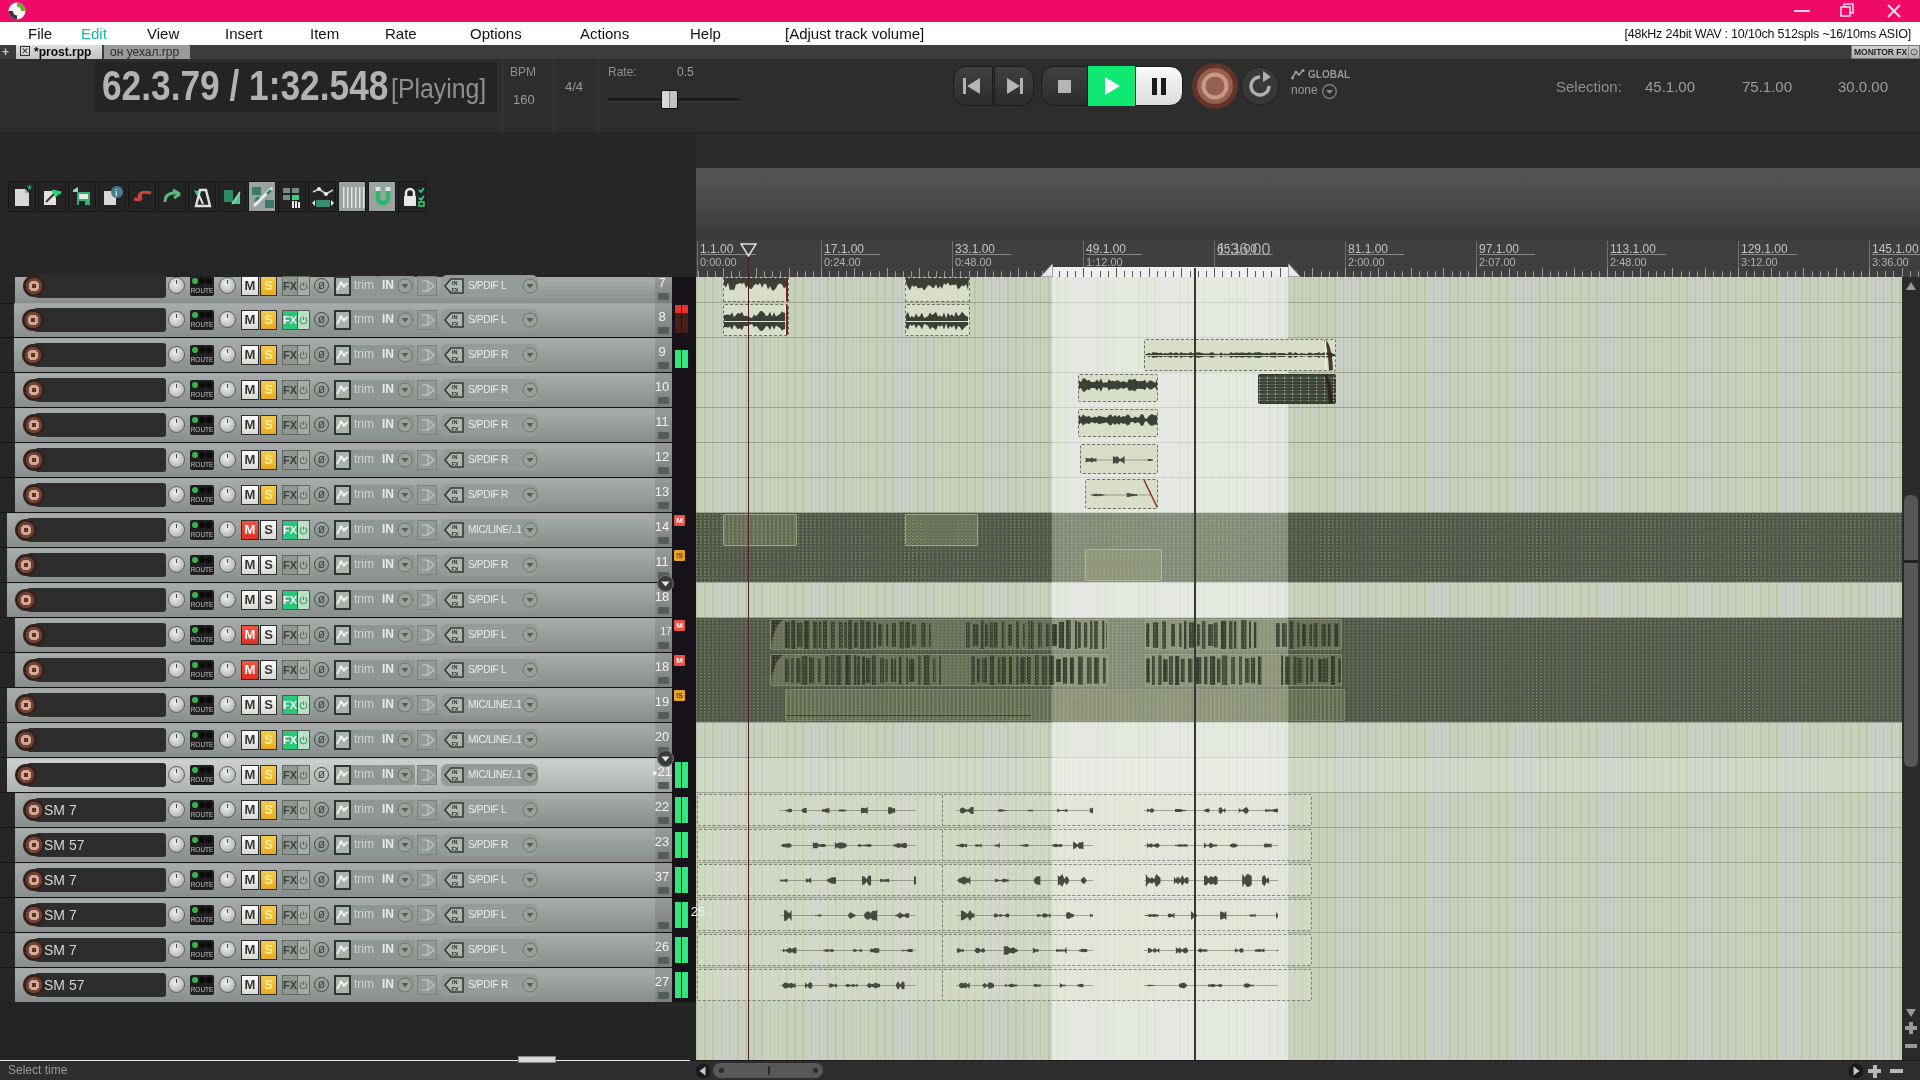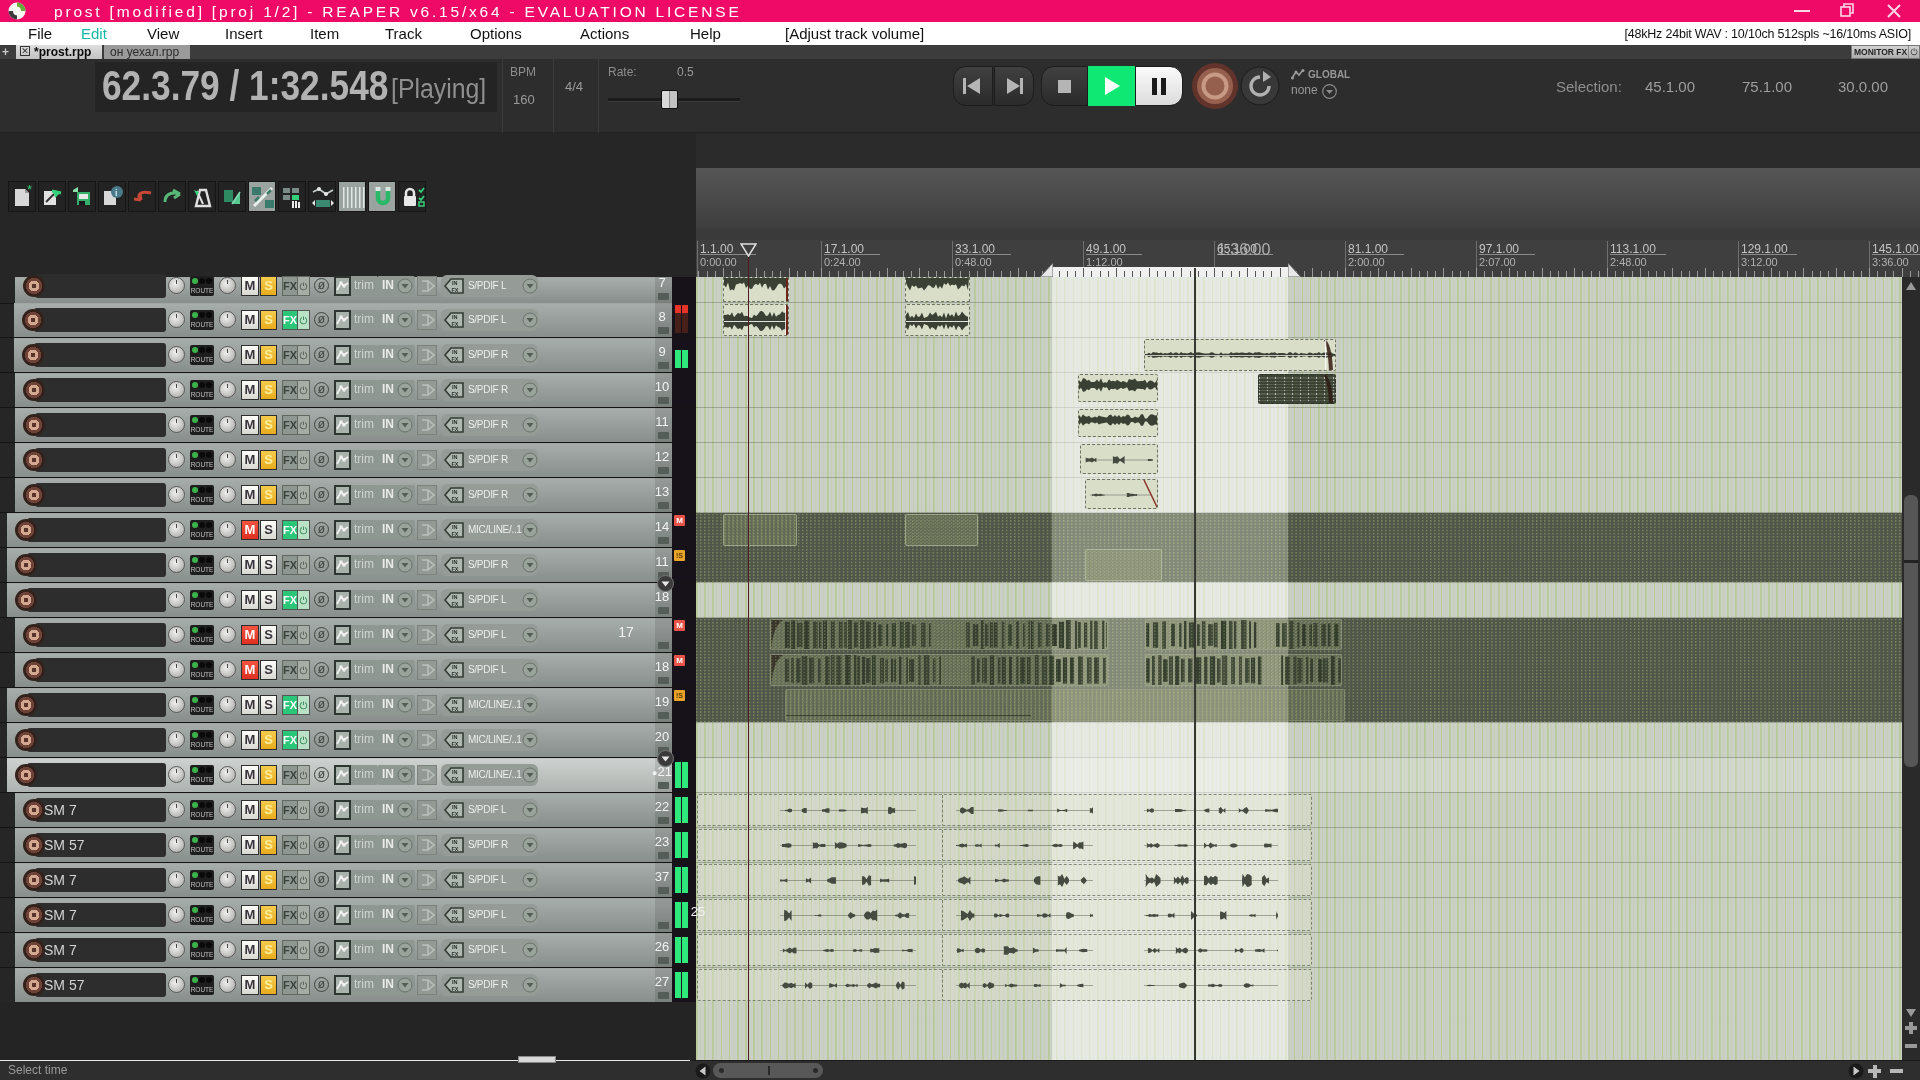--- a/index.html
+++ b/index.html
@@ -5,36 +5,35 @@
 .a{position:absolute}
 </style></head><body>
 <div class="a" style="left:0;top:0;width:1920px;height:1080px;background:#262626;overflow:hidden">
 <div style="position:absolute;left:0;top:0;width:1920px;height:22px;background:#f00a68"></div>
 <svg class="a" style="left:7px;top:2px" width="24" height="18" viewBox="0 0 24 18">
       <circle cx="10" cy="9" r="8.5" fill="#f8f8f2"></circle>
       <path d="M10 0.5 A8.5 8.5 0 0 1 18.5 9 L14 9 A4.5 4.5 0 0 0 10 4.5 Z" fill="#6aaa3a"></path>
       <path d="M10 17.5 A8.5 8.5 0 0 1 1.5 9 L6 9 A4.5 4.5 0 0 0 10 13.5 Z" fill="#3a3a3a"></path>
       <circle cx="10" cy="9" r="3" fill="#f8f8f2"></circle>
     </svg>
-<div style="position:absolute;left:54px;top:3px;width:900px;height:18px;color:#fff;font-size:15.5px;line-height:17px;letter-spacing:2.8px">prost [modified] [proj 1/2] - REAPER v6.15/x64 - EVALUATION LICENSE</div>
 <div style="position:absolute;left:1794px;top:10px;width:16px;height:2px;background:#ffd8e8"></div>
 <svg class="a" style="left:1840px;top:3px" width="16" height="16" viewBox="0 0 16 16">
       <rect x="1" y="4" width="9" height="9" fill="none" stroke="#ffd8e8" stroke-width="1.6"></rect>
       <path d="M4 4 V1 H13 V10 H10" fill="none" stroke="#ffd8e8" stroke-width="1.6"></path>
     </svg>
 <svg class="a" style="left:1886px;top:3px" width="16" height="16" viewBox="0 0 16 16">
       <path d="M2 2 L14 14 M14 2 L2 14" stroke="#ffd8e8" stroke-width="2"></path>
     </svg>
 <div style="position:absolute;left:0;top:22px;width:1920px;height:23px;background:#fff"></div>
 <div style="position:absolute;left:28px;top:25px;height:18px;color:#111;font-size:15px;line-height:17px">File</div>
 <div style="position:absolute;left:81px;top:25px;height:18px;color:#14b8a6;font-size:15px;line-height:17px">Edit</div>
 <div style="position:absolute;left:147px;top:25px;height:18px;color:#111;font-size:15px;line-height:17px">View</div>
 <div style="position:absolute;left:225px;top:25px;height:18px;color:#111;font-size:15px;line-height:17px">Insert</div>
 <div style="position:absolute;left:310px;top:25px;height:18px;color:#111;font-size:15px;line-height:17px">Item</div>
-<div style="position:absolute;left:385px;top:25px;height:18px;color:#111;font-size:15px;line-height:17px">Track</div>
+<div style="position:absolute;left:385px;top:25px;height:18px;color:#111;font-size:15px;line-height:17px">Rate</div>
 <div style="position:absolute;left:470px;top:25px;height:18px;color:#111;font-size:15px;line-height:17px">Options</div>
 <div style="position:absolute;left:580px;top:25px;height:18px;color:#111;font-size:15px;line-height:17px">Actions</div>
 <div style="position:absolute;left:690px;top:25px;height:18px;color:#111;font-size:15px;line-height:17px">Help</div>
 <div style="position:absolute;left:785px;top:25px;height:18px;color:#111;font-size:15px;line-height:17px">[Adjust track volume]</div>
 <div style="position:absolute;left:1560px;top:26px;width:351px;height:18px;color:#111;font-size:12.5px;line-height:16px;text-align:right;letter-spacing:-0.2px">[48kHz 24bit WAV : 10/10ch 512spls ~16/10ms ASIO]</div>
 <div style="position:absolute;left:0;top:45px;width:1920px;height:14px;background:#3c3c3c"></div>
 <div style="position:absolute;left:2px;top:46px;width:10px;height:12px;color:#c9c9c9;font-size:12px;line-height:12px;font-weight:bold">+</div>
 <div style="position:absolute;left:16px;top:45px;width:86px;height:14px;background:linear-gradient(#dedede,#c2c2c2)"></div>
 <div style="position:absolute;left:20px;top:46px;width:10px;height:10px;border:1px solid #333;color:#333;font-size:9px;line-height:9px;text-align:center">✕</div>
 <div style="position:absolute;left:34px;top:45.5px;width:70px;height:13px;color:#0a0a0a;font-size:12px;line-height:13px;font-weight:bold">*prost.rpp</div>
@@ -1415,21 +1414,21 @@
     <svg class="a" style="left:443px;top:625px" width="22" height="20" viewBox="0 0 22 20">
       <path d="M8 3 H20 V17 H8 L2 10 Z" fill="#b0b8b2" stroke="#333b35" stroke-width="1.6"></path>
       <text x="9" y="8.5" font-size="5.5" font-weight="bold" fill="#2c342e">IN</text>
       <text x="8.5" y="15.5" font-size="5.5" font-weight="bold" fill="#2c342e">FX</text>
     </svg>
     <div style="position:absolute;left:468px;top:628px;width:56px;height:14px;color:#eceeea;font-size:10px;line-height:14px;letter-spacing:-0.3px;white-space:nowrap;overflow:hidden">S/PDIF L</div>
     <svg class="a" style="left:522px;top:627px" width="16" height="16" viewBox="0 0 16 16">
       <circle cx="8" cy="8" r="7" fill="#9aa29c" stroke="#6a726b"></circle>
       <path d="M4.5 6 L8 10.5 L11.5 6 Z" fill="#555d55"></path>
     </svg>
-    <div style="position:absolute;left:616px;top:625px;width:20px;height:14px;color:#f2f2f2;font-size:14px;line-height:14px;text-align:center">17</div>
+    <div style="position:absolute;left:656px;top:625px;width:20px;height:14px;color:#f2f2f2;font-size:10px;line-height:14px;text-align:center">17</div>
     <div style="position:absolute;left:658px;top:642px;width:11px;height:7px;background:#555d58;border-radius:1px"></div>
     <div style="position:absolute;left:674px;top:620px;width:11px;height:11px;background:#e85448;color:#fff;font-size:8px;line-height:11px;text-align:center;font-weight:bold;border-radius:1px">M</div>
     <div style="position:absolute;left:15px;top:653px;width:657px;height:34px;background:linear-gradient(#a7adaa,#878e8b);border-top:1px solid rgba(255,255,255,0.22)"></div>
     <div style="position:absolute;left:0;top:687px;width:696px;height:1px;background:#141414"></div>
     <div style="position:absolute;left:655px;top:653px;width:17px;height:34px;background:rgba(0,0,0,0.10)"></div>
     <div style="position:absolute;left:672px;top:653px;width:24px;height:34px;background:#17121a"></div>
     <div style="position:absolute;left:35px;top:658px;width:131px;height:24px;background:#2d2d2d;border-radius:3px;color:#d4d4d4;font-size:14px;line-height:24px;padding-left:9px"></div>
     <div style="position:absolute;left:23px;top:659px;width:22px;height:22px;border-radius:50%;background:radial-gradient(circle at 50% 50%,#5a332a 0 2.5px,#d4a890 2.5px 5.5px,#6e4236 5.5px 8px,#33211b 8px 11px)"></div>
     <div style="position:absolute;left:168px;top:661px;width:17px;height:17px;border-radius:50%;background:radial-gradient(circle at 42% 38%,#f0f0ee,#c2c2c0 60%,#9a9a98);border:1px solid #5a5a5a"></div>
     <div style="position:absolute;left:176.0px;top:663.5px;width:1.2px;height:4px;background:#4a4a4a"></div>

